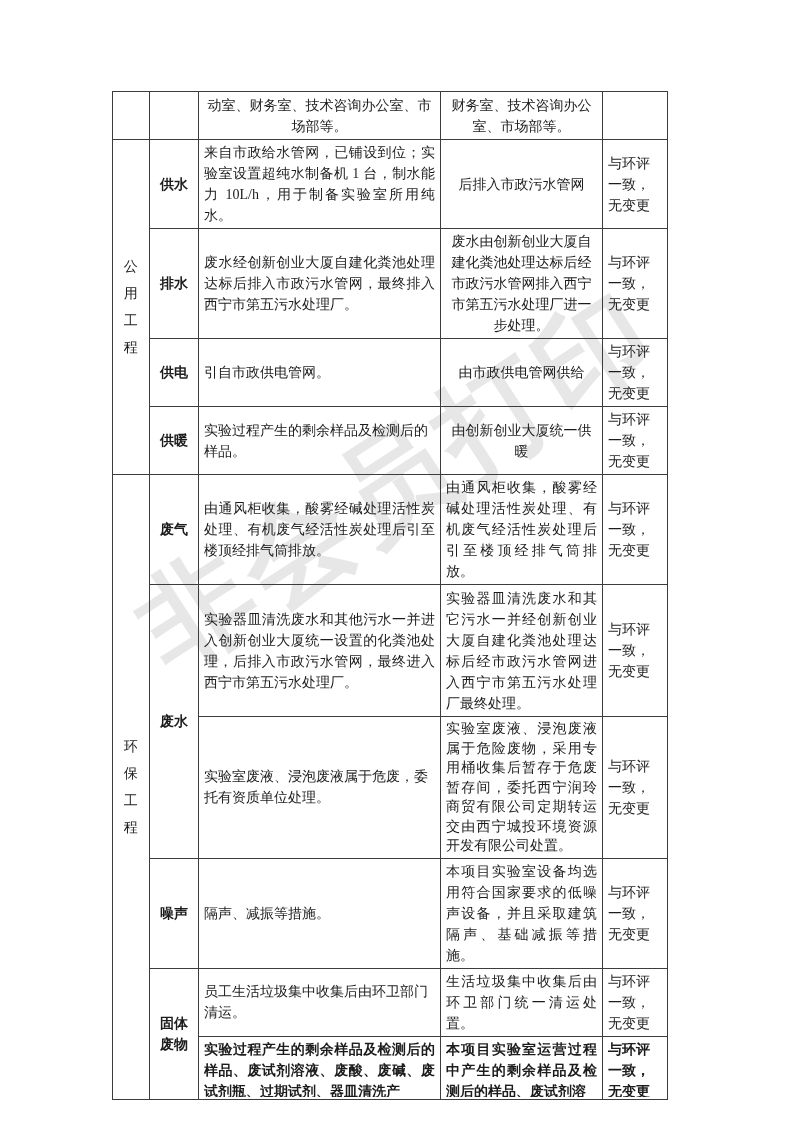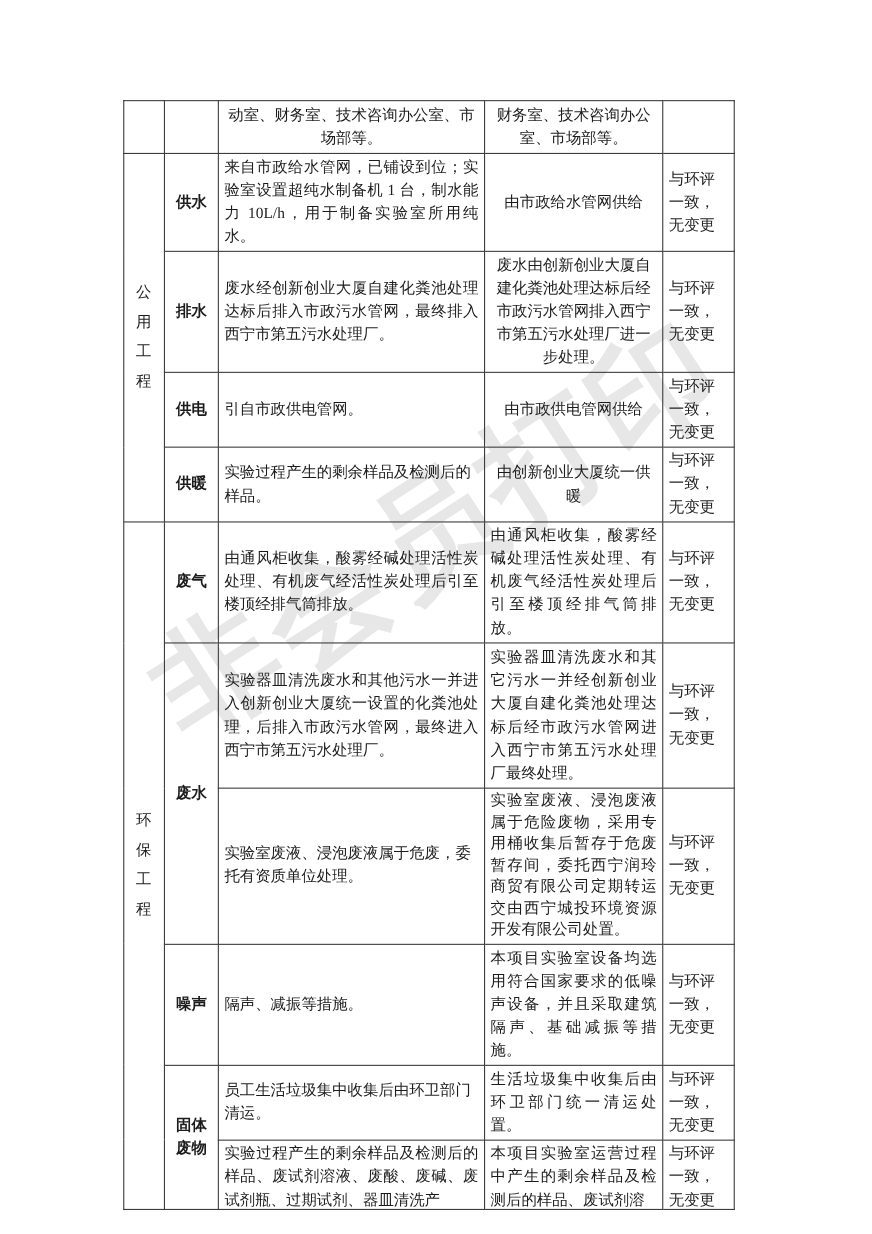--- a/index.html
+++ b/index.html
@@ -52,21 +52,21 @@
     text-align:left;
   }
   td.item{text-align:center;line-height:23px;padding:2px 3px;font-weight:bold;}
   td.just{text-align:justify;}
   td.left{text-align:left;margin-top:23px;}
   td.center{text-align:center;}
   td.status{
     line-height:25px;
     padding:2px 6px;
   }
-  .clip{max-height:58px;overflow:hidden;}
+  .clip{max-height:58px;overflow:hidden;font-weight:bold;}
 </style>
 </head>
 <body>
 
 <div class="page">
 
   <div class="watermark">非会员打印</div>
 
   <table class="doc">
     <colgroup>
@@ -85,21 +85,21 @@
       <td class="center">财务室、技术咨询办公室、市场部等。</td>
       <td class="status"></td>
     </tr>
 
     <tr style="height:84px">
       <td class="cat" rowspan="4">
         <div class="vtxt">公用工程</div>
       </td>
       <td class="item">供水</td>
       <td class="just">来自市政给水管网，已铺设到位；实验室设置超纯水制备机 1 台，制水能力 10L/h，用于制备实验室所用纯水。</td>
-      <td class="center">由市政给水管网供给</td>
+      <td class="center">后排入市政污水管网</td>
       <td class="status">与环评一致，无变更</td>
     </tr>
 
     <tr style="height:99px">
       <td class="item">排水</td>
       <td class="just">废水经创新创业大厦自建化粪池处理达标后排入市政污水管网，最终排入西宁市第五污水处理厂。</td>
       <td class="center">废水由创新创业大厦自建化粪池处理达标后经市政污水管网排入西宁市第五污水处理厂进一步处理。</td>
       <td class="status">与环评一致，无变更</td>
     </tr>
 

